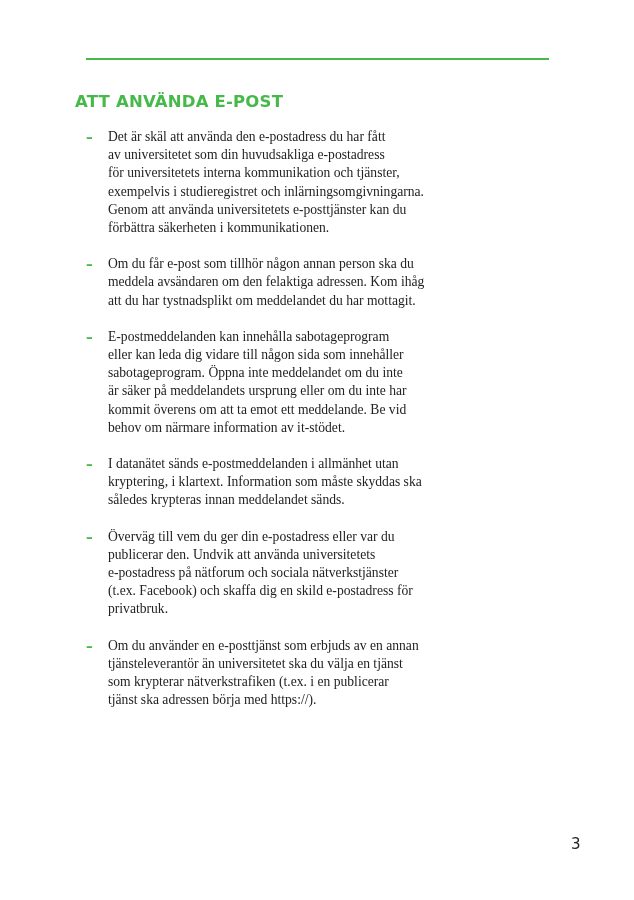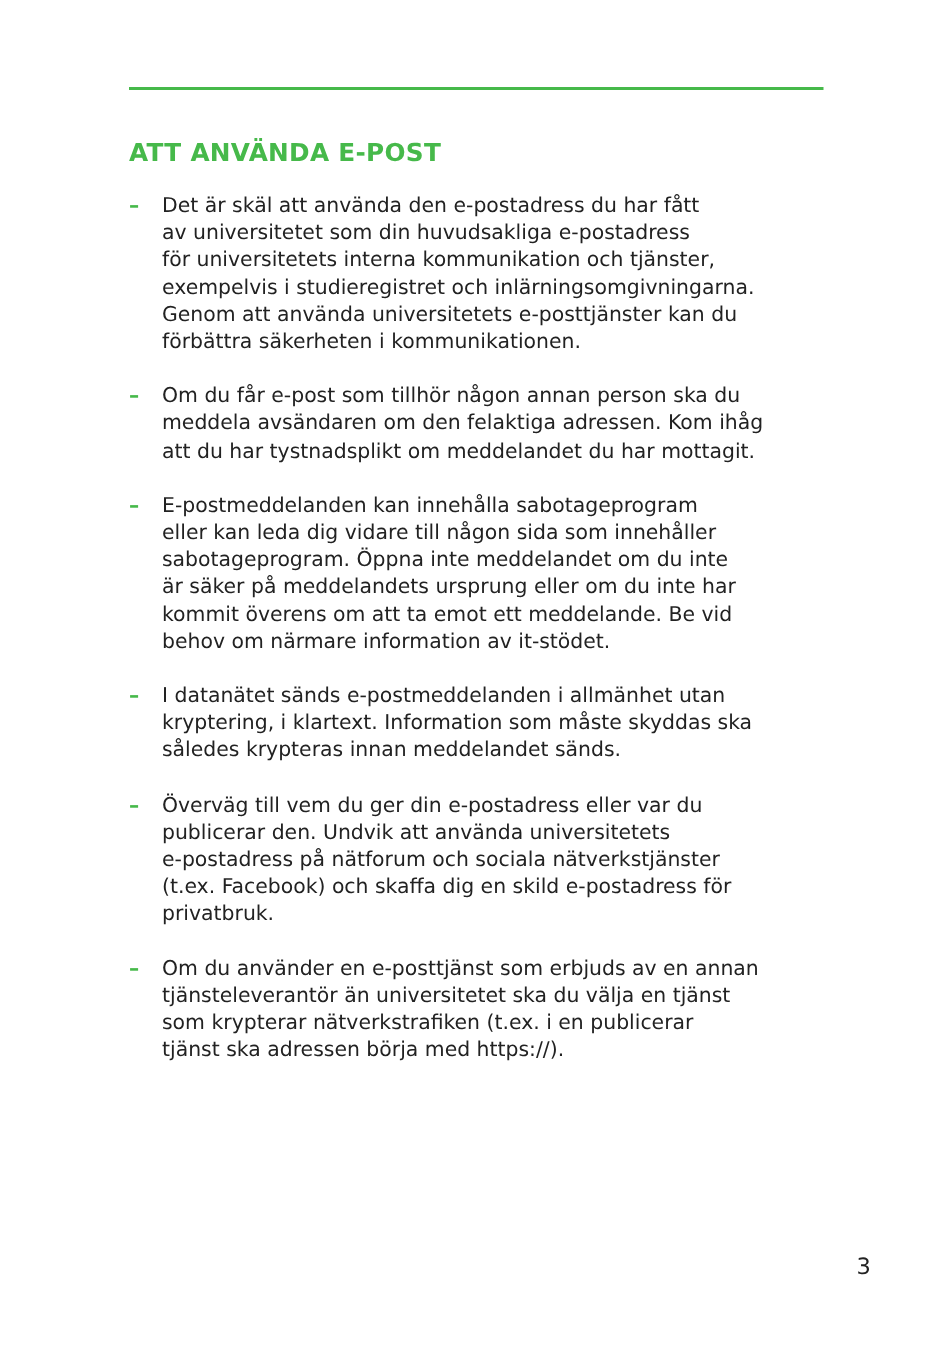--- a/index.html
+++ b/index.html
@@ -1,25 +1,25 @@
 <!DOCTYPE html>
 <html><head>
 <meta charset="utf-8">
 <style>
   html, body { margin:0; padding:0; background:#ffffff; }
   body { width:634px; height:900px; position:relative; overflow:hidden;
          font-family:"DejaVu Sans", sans-serif; color:#222222; }
   .rule { position:absolute; left:86px; top:58px; width:463px; height:2px; background:#46b94a; }
-  .heading { position:absolute; left:86px; top:92px; margin:0;
+  .heading { position:absolute; left:75px; top:92px; margin:0;
              font-family:"DejaVu Sans", sans-serif; font-weight:bold; font-size:16.5px;
              color:#46b94a; letter-spacing:0.2px; }
   .list { position:absolute; left:86px; top:128px; width:480px; margin:0; padding:0; list-style:none; }
   .item { position:relative; padding-left:22px; font-size:13.6px; line-height:18.2px; margin:0; }
   .dash { position:absolute; left:0; top:0; color:#46b94a; font-weight:bold; }
-  .text { display:block; }
+  .text { display:block;font-family:Liberation Serif, serif; }
   .page-num { position:absolute; left:571px; top:835px; font-size:15px; color:#222; }
 </style>
 </head>
 <body>
 
 <div class="rule"></div>
 <h1 class="heading">ATT ANVÄNDA E-POST</h1>
 
 <ul class="list" id="list">
     <li class="item" style="margin-bottom: 18px;">

